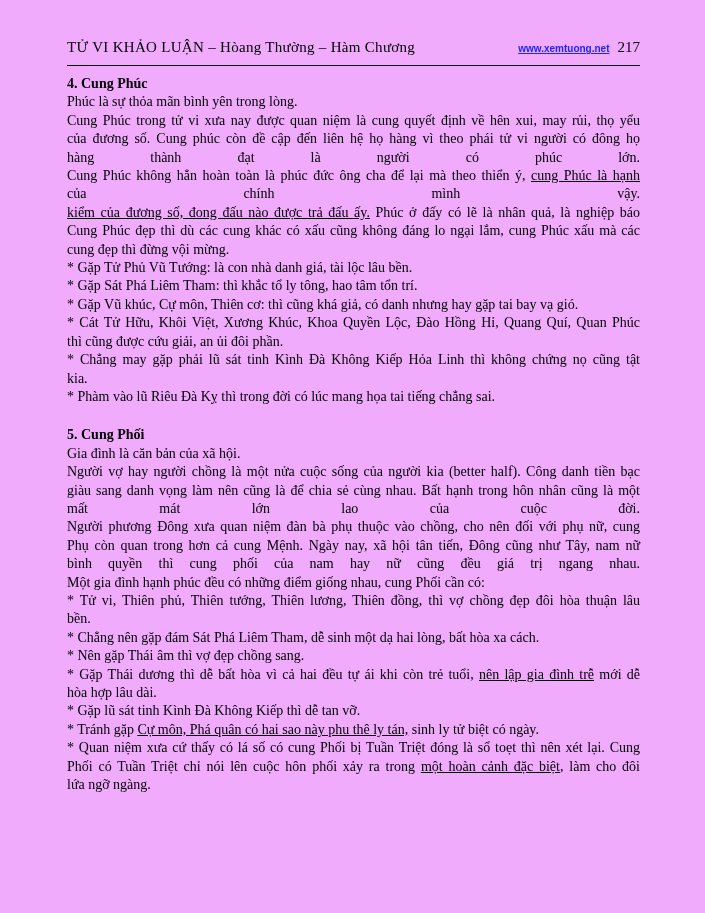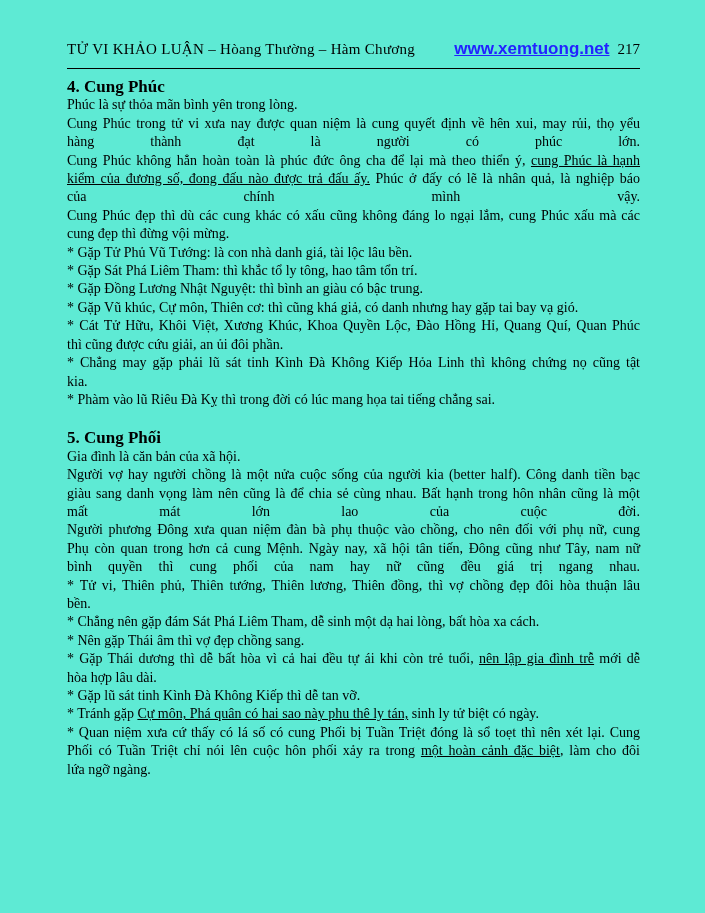--- a/index.html
+++ b/index.html
@@ -1,75 +1,76 @@
 <!DOCTYPE html>
 <html><head>
 <meta charset="utf-8">
 <style>
   html, body { margin: 0; padding: 0; background: #ffffff; }
   body {
     width: 705px; height: 913px; overflow: hidden;
     font-family: "Liberation Serif", serif; color: #000000;
   }
-  .page { box-sizing: border-box; width: 705px; min-height: 913px; padding: 39px 65px 0 67px; background: #5eead4; }
+  .page { box-sizing: border-box; width: 705px; min-height: 913px; padding: 39px 65px 0 67px; background: #f0abfc; }
   .header { display: flex; align-items: baseline; font-size: 15px; white-space: nowrap; }
   .header .title { letter-spacing: 0.3px; }
   .header .link {
     margin-left: auto;
     font-family: "Liberation Sans", sans-serif;
-    font-weight: 700; font-size: 17px;
+    font-weight: 700; font-size: 10px;
     color: #2222ff; text-decoration: underline; cursor: pointer;
   }
   .header .pagenum { margin-left: 8px; }
   .rule { border: none; border-top: 1.6px solid #000; margin: 9px 0 0 0; }
   .content { margin-top: 9px; font-size: 14px; line-height: 18.4px; }
   .line { text-align: left; }
   .line.j { text-align: justify; text-align-last: justify; }
-  .heading { font-weight: 700; font-size: 17px; }
+  .heading { font-weight: 700; font-size: 14px; }
   .gap { height: 20px; }
   .u { text-decoration: underline; }
 </style>
 </head>
 <body>
 
 <div class="page">
   <div class="header">
     <span class="title">TỬ VI KHẢO LUẬN – Hòang Thường – Hàm Chương</span>
     <a class="link" style="color: rgb(34, 34, 255);">www.xemtuong.net</a>
     <span class="pagenum">217</span>
   </div>
   <hr class="rule">
   <div class="content">
       <div class="line heading"><span class="">4. Cung Phúc</span></div>
       <div class="line"><span class="">Phúc là sự thỏa mãn bình yên trong lòng.</span></div>
       <div class="line j"><span class="">Cung Phúc trong tử vi xưa nay được quan niệm là cung quyết định về hên xui, may rủi, thọ yểu</span></div>
+      <div class="line j"><span class="">của đương số. Cung phúc còn đề cập đến liên hệ họ hàng vì theo phái tử vi người có đông họ</span></div>
       <div class="line j"><span class="">hàng thành đạt là người có phúc lớn.</span></div>
       <div class="line j"><span class="">Cung Phúc không hẳn hoàn toàn là phúc đức ông cha để lại mà theo thiển ý, </span><span class="u">cung Phúc là hạnh</span></div>
+      <div class="line j"><span class="">của chính mình vậy.</span></div>
       <div class="line j"><span class="u">kiểm của đương số, đong đấu nào được trả đấu ấy.</span><span class=""> Phúc ở đấy có lẽ là nhân quả, là nghiệp báo</span></div>
-      <div class="line j"><span class="">của chính mình vậy.</span></div>
       <div class="line j"><span class="">Cung Phúc đẹp thì dù các cung khác có xấu cũng không đáng lo ngại lắm, cung Phúc xấu mà các</span></div>
       <div class="line"><span class="">cung đẹp thì đừng vội mừng.</span></div>
       <div class="line"><span class="">* Gặp Tử Phủ Vũ Tướng: là con nhà danh giá, tài lộc lâu bền.</span></div>
       <div class="line"><span class="">* Gặp Sát Phá Liêm Tham: thì khắc tổ ly tông, hao tâm tổn trí.</span></div>
-      <div class="line"><span class="">* Gặp Đồng Lương Nhật Nguyệt: thì bình an giàu có bậc trung.</span></div>
       <div class="line"><span class="">* Gặp Vũ khúc, Cự môn, Thiên cơ: thì cũng khá giả, có danh nhưng hay gặp tai bay vạ gió.</span></div>
       <div class="line j"><span class="">* Cát Tử Hữu, Khôi Việt, Xương Khúc, Khoa Quyền Lộc, Đào Hồng Hỉ, Quang Quí, Quan Phúc</span></div>
       <div class="line"><span class="">thì cũng được cứu giải, an ủi đôi phần.</span></div>
       <div class="line j"><span class="">* Chẳng may gặp phải lũ sát tinh Kình Đà Không Kiếp Hỏa Linh thì không chứng nọ cũng tật</span></div>
       <div class="line"><span class="">kia.</span></div>
       <div class="line"><span class="">* Phàm vào lũ Riêu Đà Kỵ thì trong đời có lúc mang họa tai tiếng chẳng sai.</span></div>
       <div class="gap"></div>
       <div class="line heading"><span class="">5. Cung Phối</span></div>
       <div class="line"><span class="">Gia đình là căn bản của xã hội.</span></div>
       <div class="line j"><span class="">Người vợ hay người chồng là một nửa cuộc sống của người kia (better half). Công danh tiền bạc</span></div>
       <div class="line j"><span class="">giàu sang danh vọng làm nên cũng là để chia sẻ cùng nhau. Bất hạnh trong hôn nhân cũng là một</span></div>
       <div class="line j"><span class="">mất mát lớn lao của cuộc đời.</span></div>
       <div class="line j"><span class="">Người phương Đông xưa quan niệm đàn bà phụ thuộc vào chồng, cho nên đối với phụ nữ, cung</span></div>
       <div class="line j"><span class="">Phụ còn quan trong hơn cả cung Mệnh. Ngày nay, xã hội tân tiến, Đông cũng như Tây, nam nữ</span></div>
       <div class="line j"><span class="">bình quyền thì cung phối của nam hay nữ cũng đều giá trị ngang nhau.</span></div>
+      <div class="line"><span class="">Một gia đình hạnh phúc đều có những điểm giống nhau, cung Phối cần có:</span></div>
       <div class="line j"><span class="">* Tử vi, Thiên phủ, Thiên tướng, Thiên lương, Thiên đồng, thì vợ chồng đẹp đôi hòa thuận lâu</span></div>
       <div class="line"><span class="">bền.</span></div>
       <div class="line"><span class="">* Chẳng nên gặp đám Sát Phá Liêm Tham, dễ sinh một dạ hai lòng, bất hòa xa cách.</span></div>
       <div class="line"><span class="">* Nên gặp Thái âm thì vợ đẹp chồng sang.</span></div>
       <div class="line j"><span class="">* Gặp Thái dương thì dễ bất hòa vì cả hai đều tự ái khi còn trẻ tuổi, </span><span class="u">nên lập gia đình trễ</span><span class=""> mới dễ</span></div>
       <div class="line"><span class="">hòa hợp lâu dài.</span></div>
       <div class="line"><span class="">* Gặp lũ sát tinh Kình Đà Không Kiếp thì dễ tan vỡ.</span></div>
       <div class="line"><span class="">* Tránh gặp </span><span class="u">Cự môn, Phá quân có hai sao này phu thê ly tán,</span><span class=""> sinh ly tử biệt có ngày.</span></div>
       <div class="line j"><span class="">* Quan niệm xưa cứ thấy có lá số có cung Phối bị Tuần Triệt đóng là sổ toẹt thì nên xét lại. Cung</span></div>
       <div class="line j"><span class="">Phối có Tuần Triệt chỉ nói lên cuộc hôn phối xảy ra trong </span><span class="u">một hoàn cảnh đặc biệt</span><span class="">, làm cho đôi</span></div>

